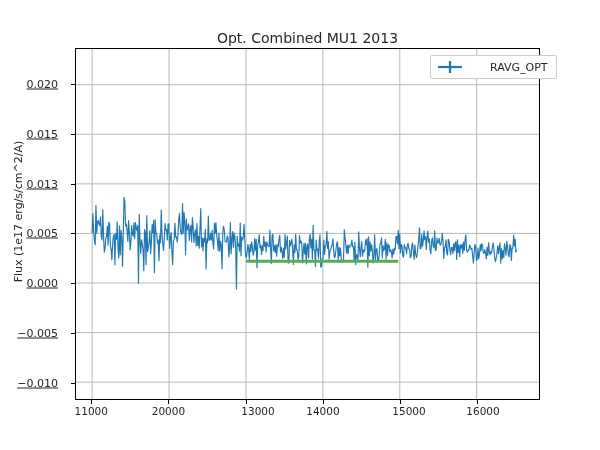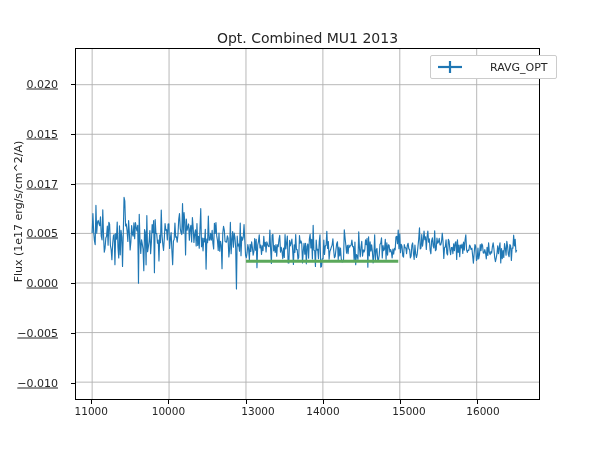--- a/index.html
+++ b/index.html
@@ -60,21 +60,21 @@
 
   <div id="chart-title">Opt. Combined MU1 2013</div>
 
   <div id="yaxis-label">Flux (1e17 erg/s/cm^2/A)</div>
 
   <div id="ytick-labels">
       <div class="ytick-label" style="top: 335.048px; right: 10px;">−0.010</div>
       <div class="ytick-label" style="top: 285.19px; right: 10px;">−0.005</div>
       <div class="ytick-label" style="top: 235.331px; right: 10px;">0.000</div>
       <div class="ytick-label" style="top: 185.473px; right: 10px;">0.005</div>
-      <div class="ytick-label" style="top: 135.615px; right: 10px;">0.017</div>
+      <div class="ytick-label" style="top: 135.615px; right: 10px;">0.013</div>
       <div class="ytick-label" style="top: 85.7564px; right: 10px;">0.015</div>
       <div class="ytick-label" style="top: 35.898px; right: 10px;">0.020</div>
     </div>
   <div id="ytick-marks">
       <div class="ytick-mark" style="top: 335.048px;"></div>
       <div class="ytick-mark" style="top: 285.19px;"></div>
       <div class="ytick-mark" style="top: 235.331px;"></div>
       <div class="ytick-mark" style="top: 185.473px;"></div>
       <div class="ytick-mark" style="top: 135.615px;"></div>
       <div class="ytick-mark" style="top: 85.7564px;"></div>
@@ -108,21 +108,21 @@
   <div id="xtick-marks">
       <div class="xtick-mark" style="left: 16.2209px;"></div>
       <div class="xtick-mark" style="left: 93.4635px;"></div>
       <div class="xtick-mark" style="left: 170.706px;"></div>
       <div class="xtick-mark" style="left: 247.949px;"></div>
       <div class="xtick-mark" style="left: 325.191px;"></div>
       <div class="xtick-mark" style="left: 402.434px;"></div>
     </div>
   <div id="xtick-labels">
       <div class="xtick-label" style="left: 16.2209px;">11000</div>
-      <div class="xtick-label" style="left: 93.4635px;">10000</div>
+      <div class="xtick-label" style="left: 93.4635px;">20000</div>
       <div class="xtick-label" style="left: 183px;">13000</div>
       <div class="xtick-label" style="left: 247.949px;">14000</div>
       <div class="xtick-label" style="left: 334px;">15000</div>
       <div class="xtick-label" style="left: 408px;">16000</div>
     </div>
 
 
   <div id="legend">
     <svg id="legend-marker" width="26" height="14" viewBox="0 0 26 14">
       <line x1="1" y1="7" x2="25" y2="7" stroke="#1f77b4" stroke-width="2.2"></line>

